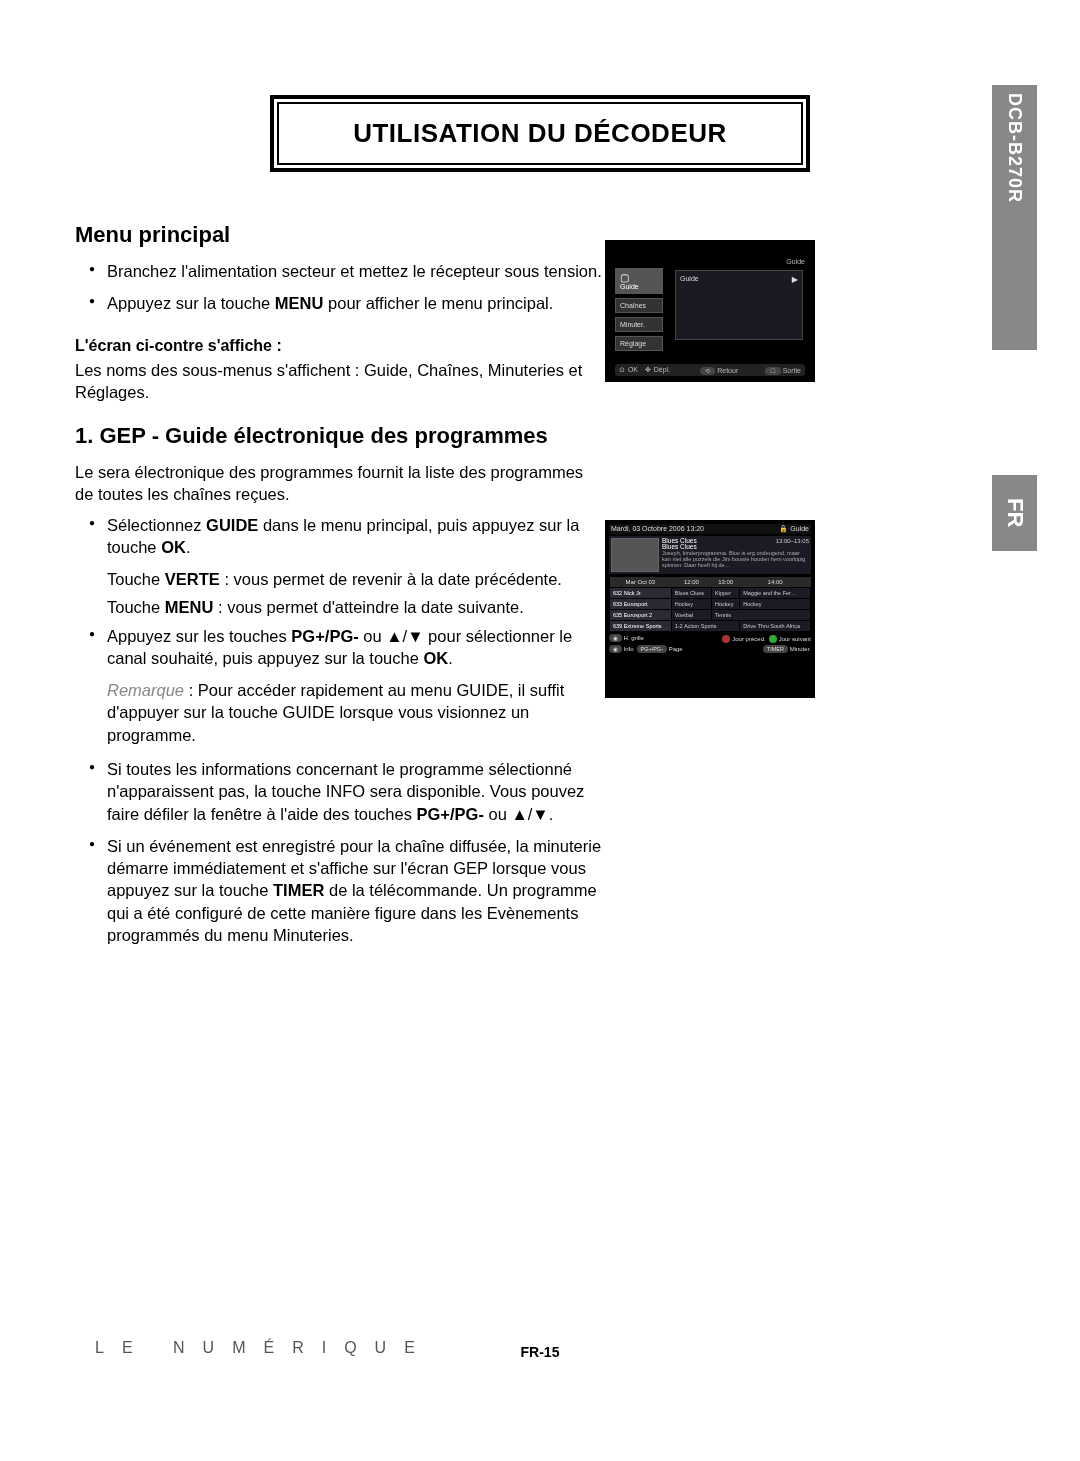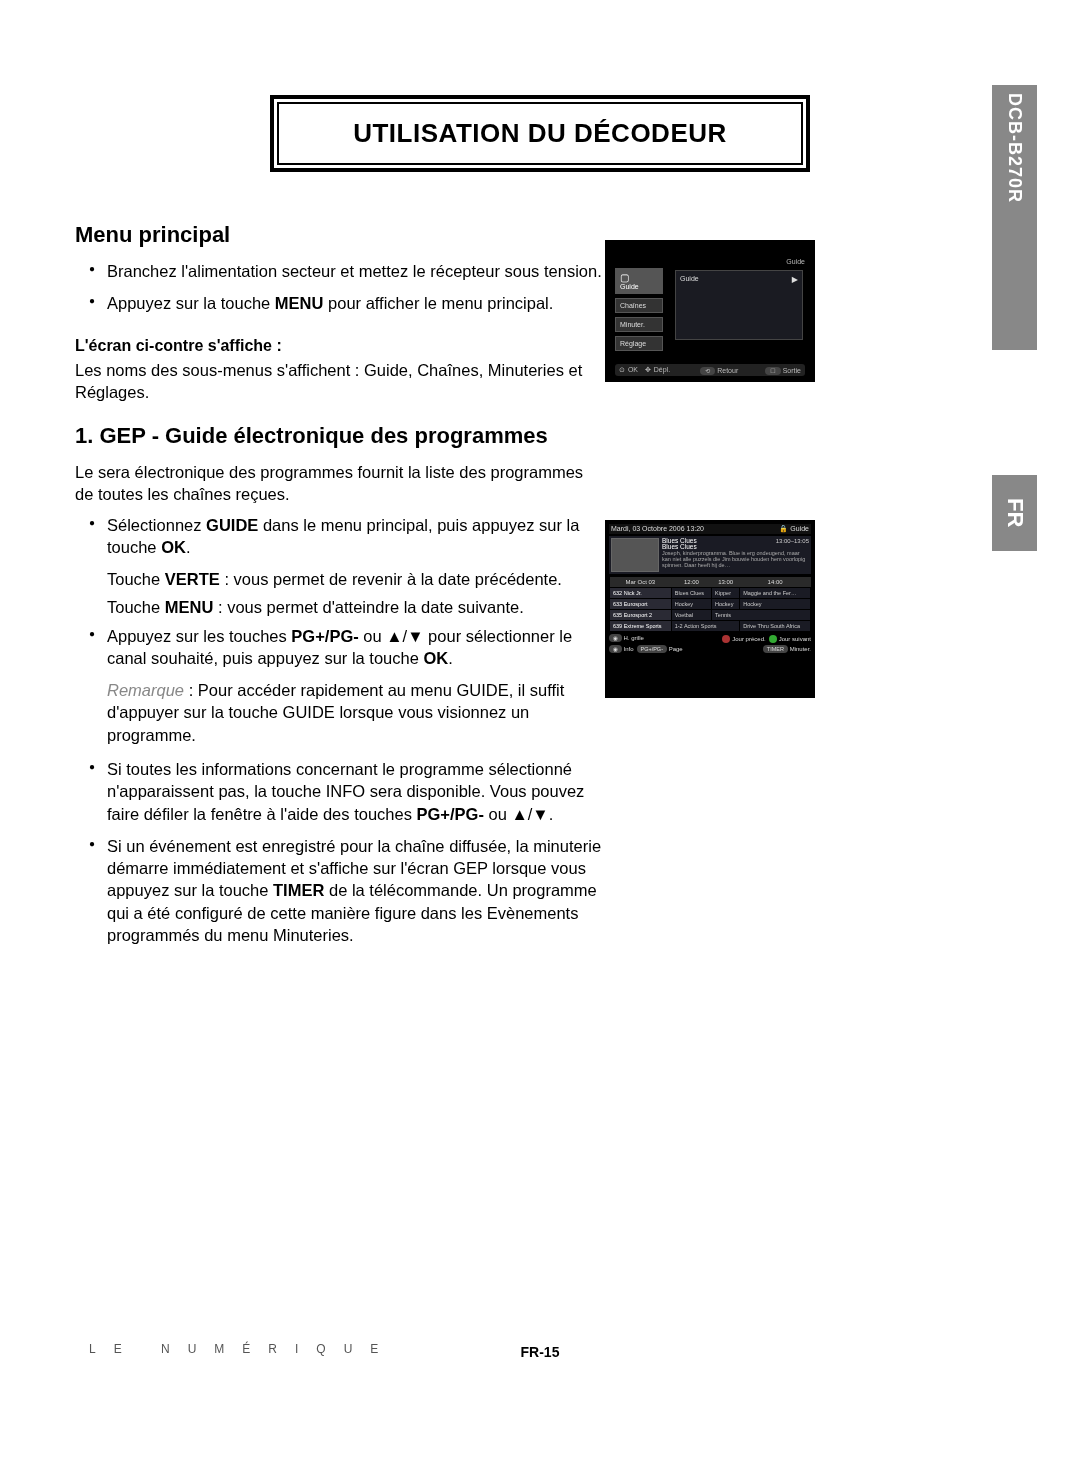--- a/index.html
+++ b/index.html
@@ -194,23 +194,23 @@
 
   .footer {
     position: absolute;
     bottom: 18px;
     left: 0;
     width: 100%;
     text-align: left;
   }
   .footer .spaced {
     letter-spacing: 18px;
-    font-size: 12px;
+    font-size: 16px;
     color: #555;
-    margin-left: 14px;
+    margin-left: 20px;
     text-align: right;
   }
   .footer .pg {
     position: absolute;
     left: 50%;
     transform: translateX(-50%);
     font-size: 14px;
     font-weight: bold;
     bottom: -3px;
   }

